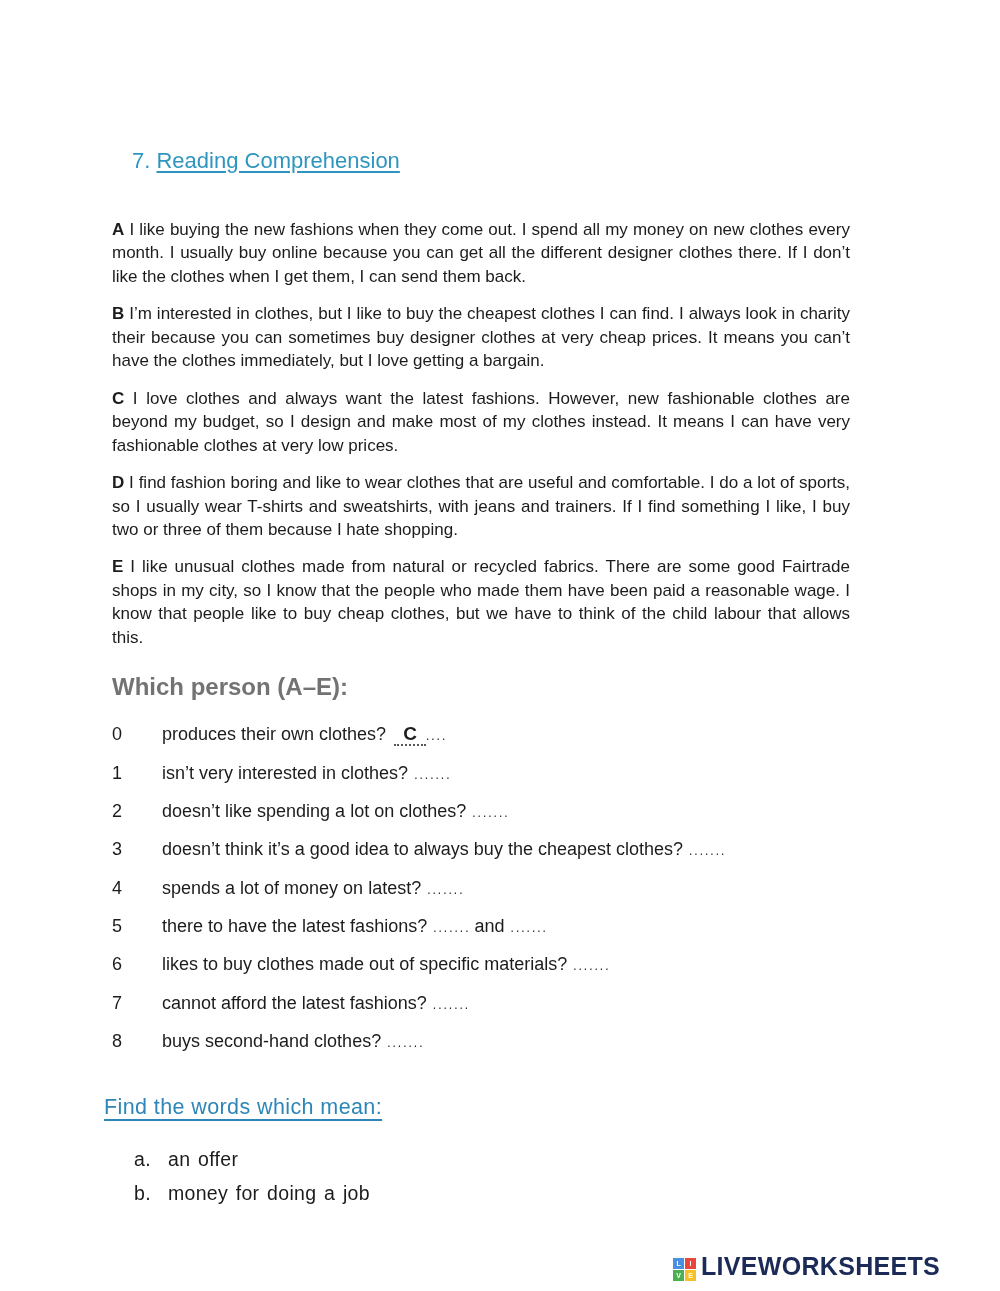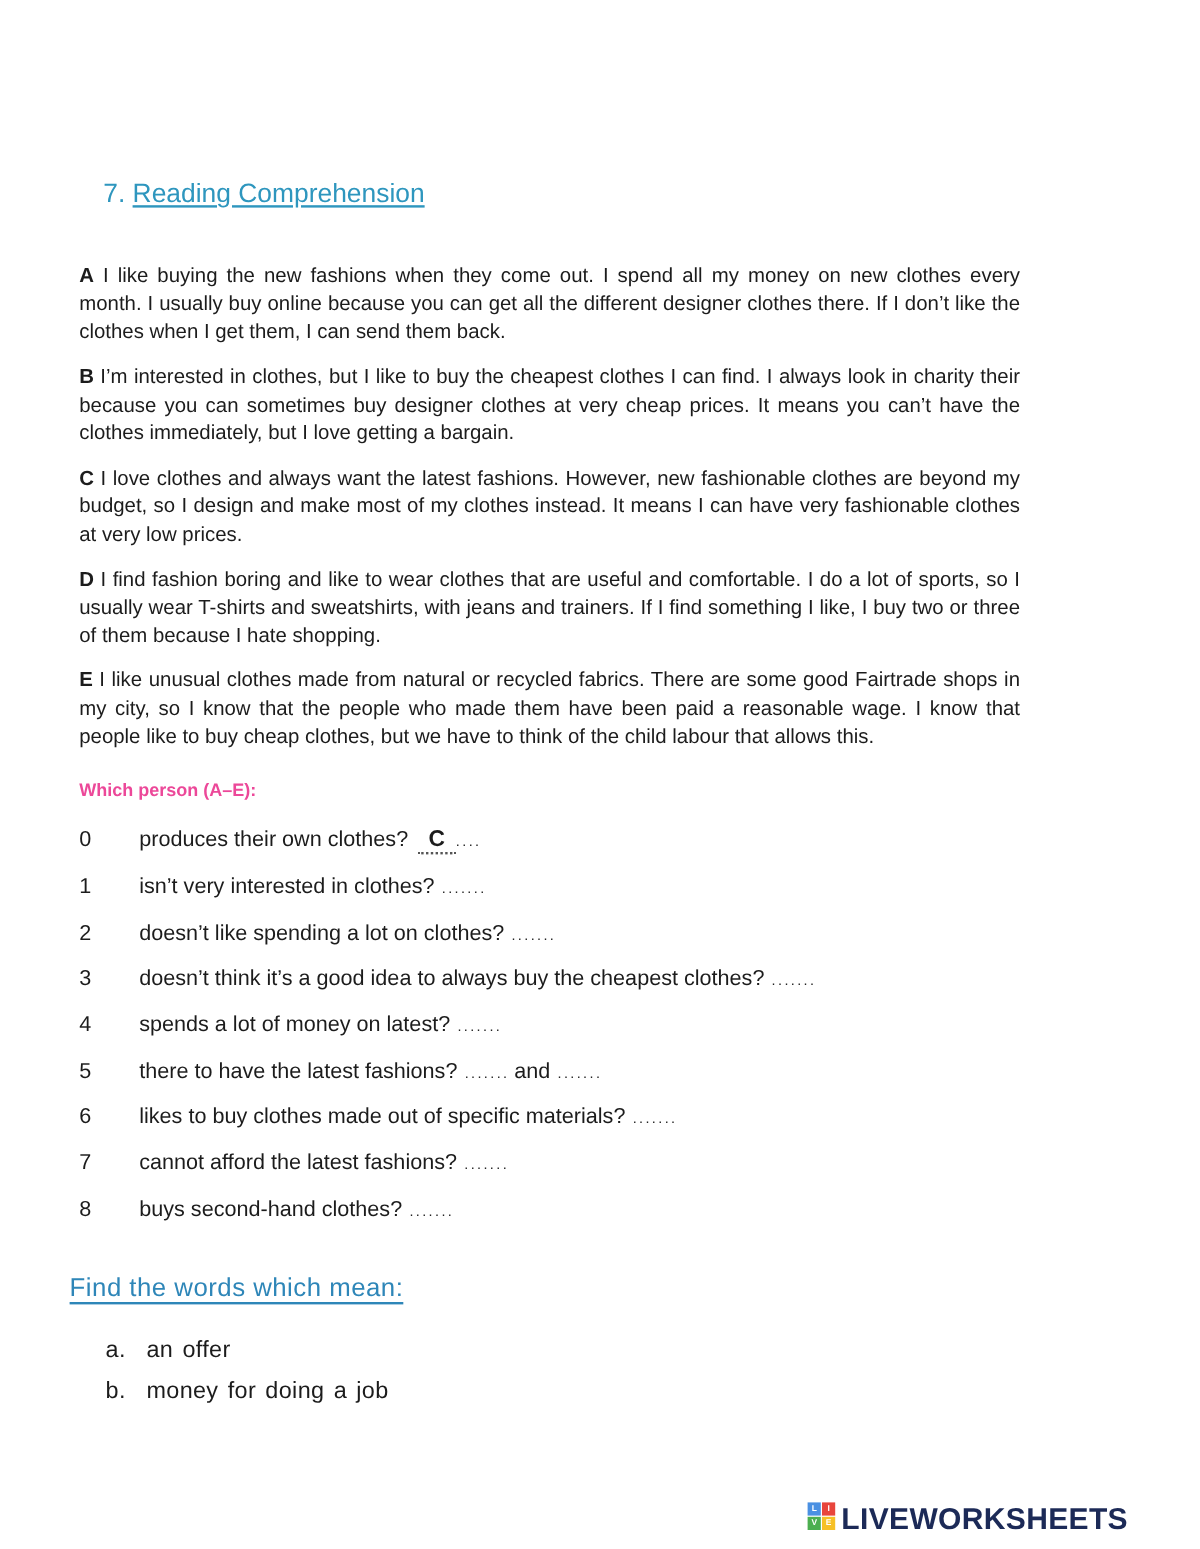--- a/index.html
+++ b/index.html
@@ -7,21 +7,21 @@
     width: 1000px;
     height: 1291px;
     background: #ffffff;
     color: #1c1c1c;
     font-family: "Liberation Sans", sans-serif;
     position: relative;
     overflow: hidden;
   }
   .page {
     box-sizing: border-box;
-    padding: 148px 150px 0 66px;
+    padding: 148px 150px 0 112px;
     width: 1000px;
   }
   h1.title {
     margin: 0 0 0 20px;
     font-size: 22px;
     font-weight: 400;
     color: #2e96be;
   }
   h1.title .title-underline {
     text-decoration: underline;
@@ -35,23 +35,23 @@
   .passages { margin-top: 44px; }
   p.para {
     margin: 0 0 14px 0;
     font-size: 17px;
     line-height: 1.38;
     text-align: justify;
   }
   p.para .plabel { font-weight: 700; }
   .which-heading {
     margin: 24px 0 20px 0;
-    font-size: 15px;
+    font-size: 24px;
     font-weight: 700;
-    color: #ec4899;
+    color: #737373;
   }
   .questions { width: 660px; }
   .q {
     font-size: 18px;
     line-height: 1.35;
     margin-bottom: 14px;
   }
   .qnum {
     display: inline-block;
     width: 50px;
@@ -85,21 +85,21 @@
     letter-spacing: 0.3px;
     word-spacing: 2px;
   }
   .word-item { margin-bottom: 11px; }
   .wlabel { display: inline-block; width: 34px; }
   .footer {
     position: absolute;
     right: 60px;
     bottom: 10px;
     display: flex;
-    align-items: flex-start;
+    align-items: flex-end;
     gap: 5px;
     padding-left: 13px;
   }
   .logo-grid {
     display: grid;
     grid-template-columns: 11px 11px;
     grid-template-rows: 11px 11px;
     gap: 1px;
   }
   .logo-sq {

